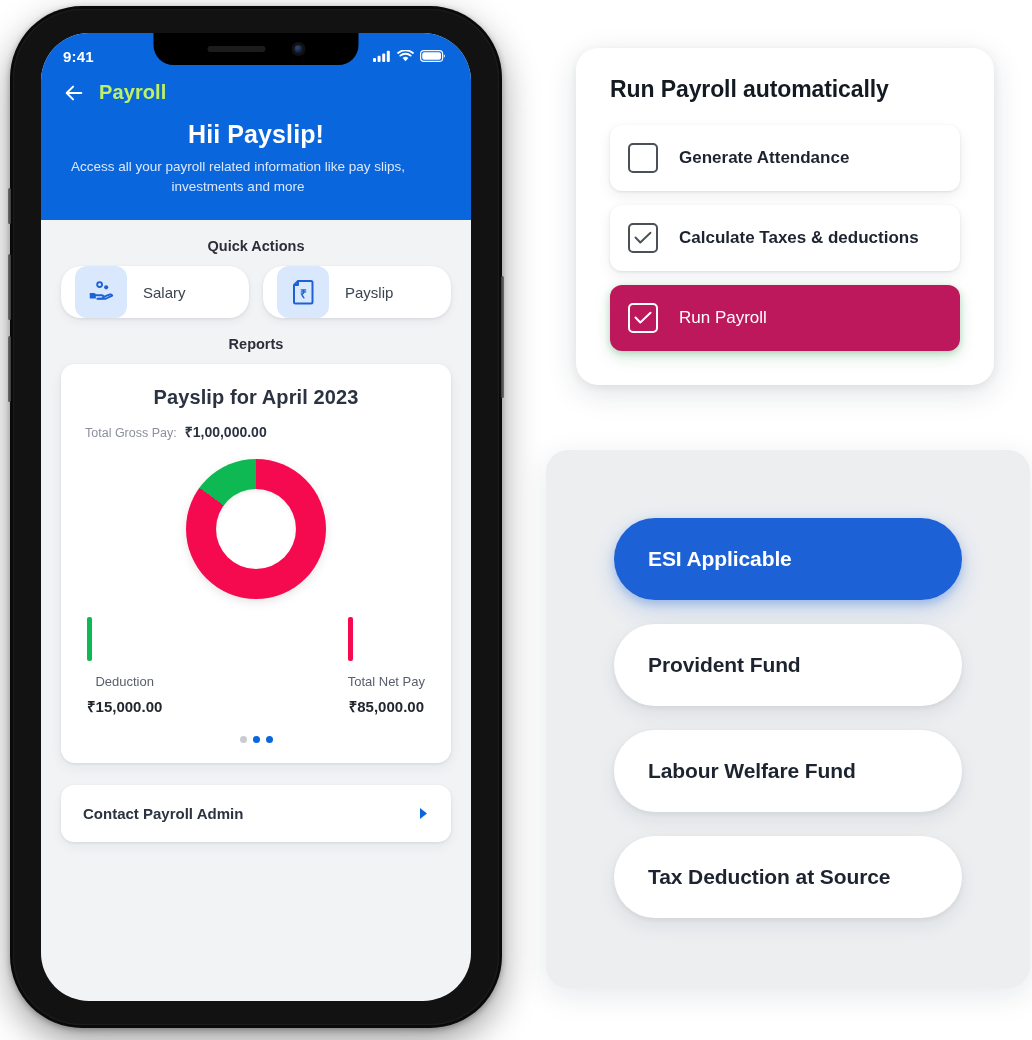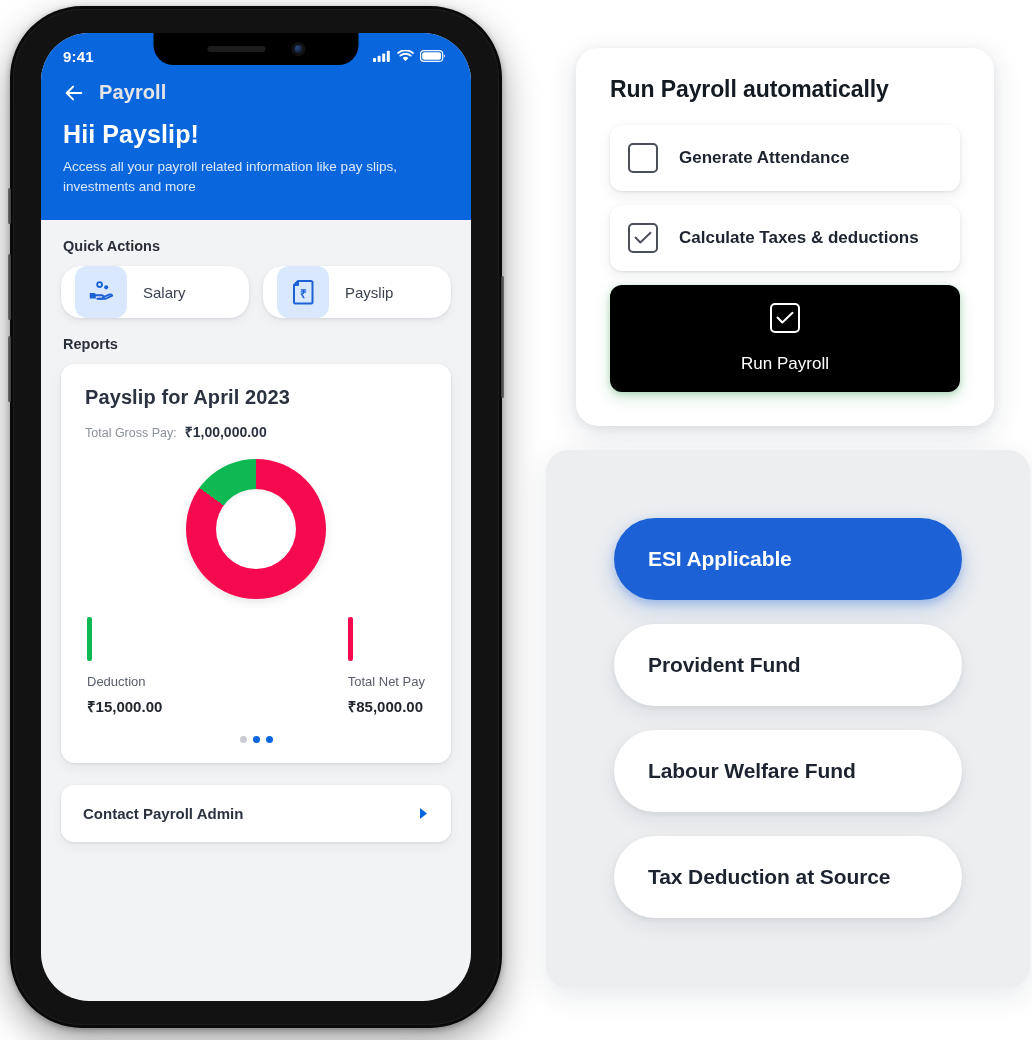--- a/index.html
+++ b/index.html
@@ -37,20 +37,21 @@
   }
   .phone-screen {
     position: absolute;
     left: 31px;
     top: 27px;
     width: 430px;
     height: 968px;
     border-radius: 48px;
     background: #f2f3f5;
     overflow: hidden;
+    text-align: center;
   }
   .side-btn {
     position: absolute;
     right: -2px;
     width: 3px;
     border-radius: 2px;
     background: linear-gradient(90deg, #3a3a3a, #6e6e6e);
   }
   .side-btn.power { top: 270px; height: 122px; }
   .side-btn-l {
@@ -139,21 +140,21 @@
     align-items: center;
     gap: 14px;
     margin-bottom: 16px;
   }
   .back-arrow {
     width: 22px; height: 22px;
     display: block;
     cursor: pointer;
   }
   .nav-title {
-    color: #e5e5e5;
+    color: #bef264;
     font-size: 20px;
     font-weight: bold;
     letter-spacing: 0.1px;
   }
   .greeting {
     color: #fff;
     font-size: 25px;
     font-weight: bold;
     margin: 4px 0 8px 0;
     letter-spacing: 0.1px;
@@ -343,23 +344,22 @@
     gap: 21px;
     border-radius: 12px;
     padding: 18px 18px;
     margin-bottom: 14px;
     background: #ffffff;
     box-shadow: 0 1px 3px rgba(20,30,50,0.10), 0 5px 14px rgba(20,30,50,0.07);
     cursor: pointer;
   }
   .check-row:last-child { margin-bottom: 0; }
   .check-row.selected {
-    background: #000000;
+    background: #be185d;
     box-shadow: 0 2px 6px rgba(28,138,60,0.25), 0 6px 16px rgba(28,138,60,0.18);
-    flex-direction: column;
   }
   .checkbox {
     width: 30px; height: 30px;
     border-radius: 5px;
     border: 2px solid #4a4f58;
     box-sizing: border-box;
     display: flex;
     align-items: center;
     justify-content: center;
     flex: 0 0 auto;

